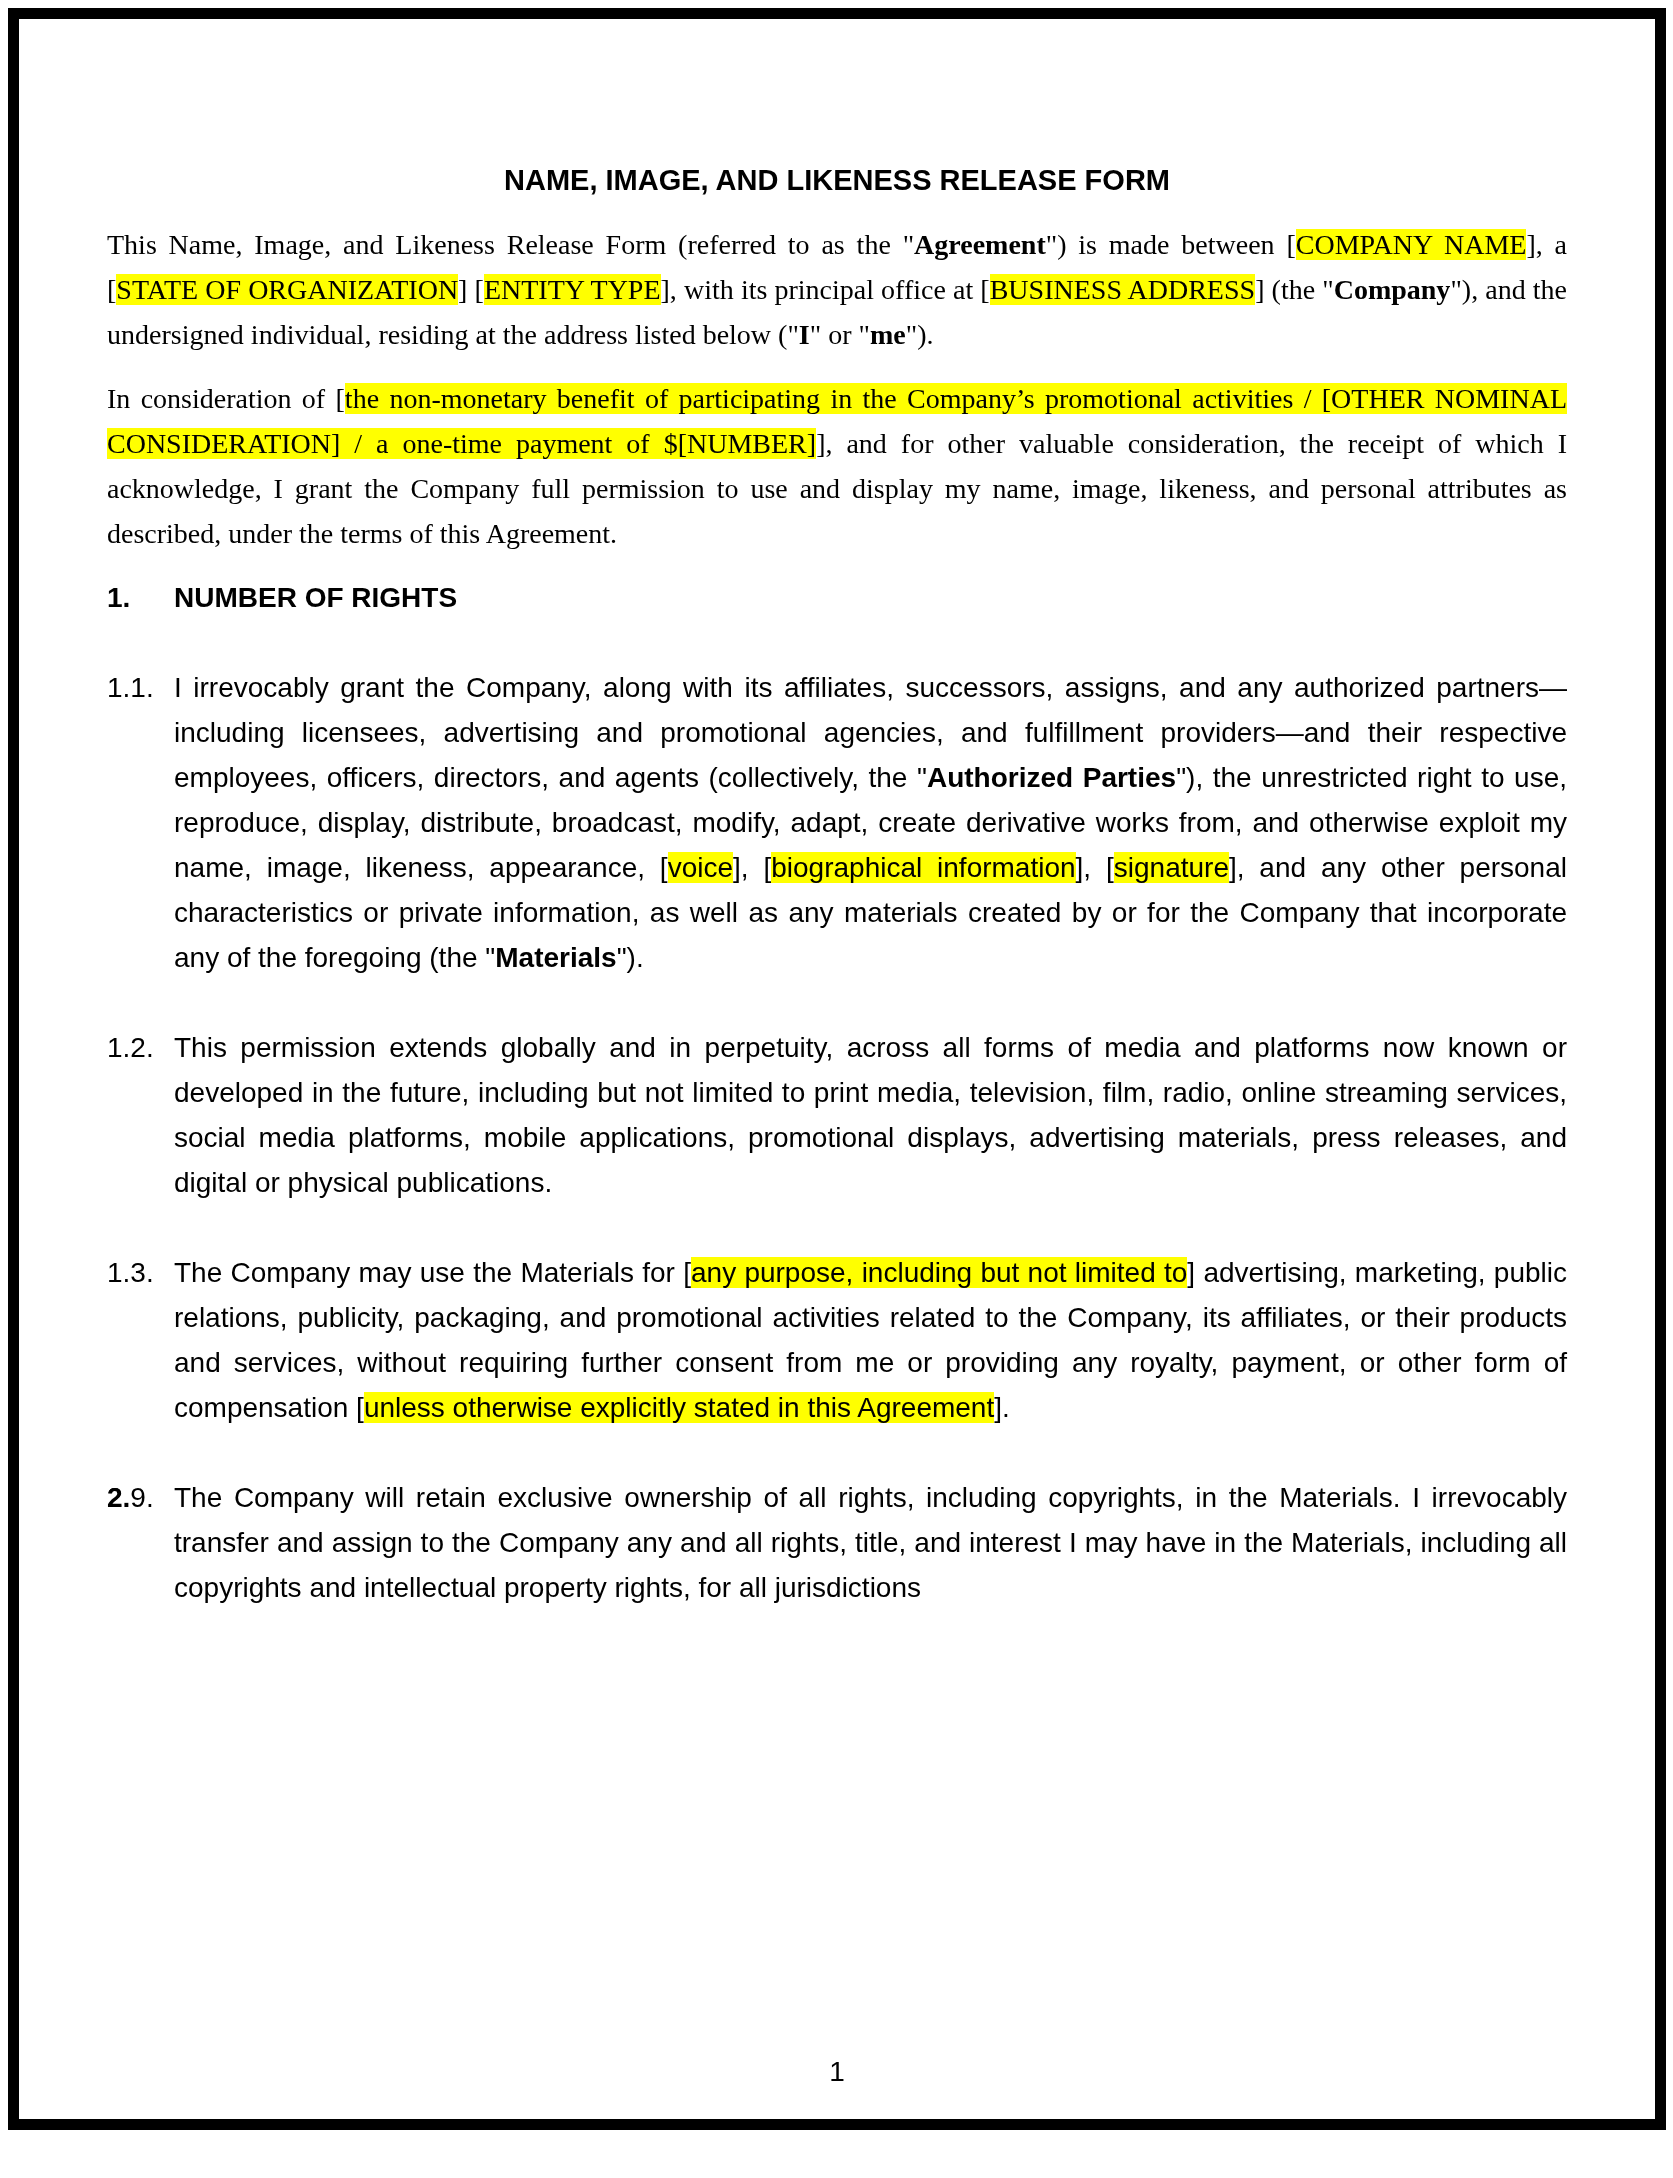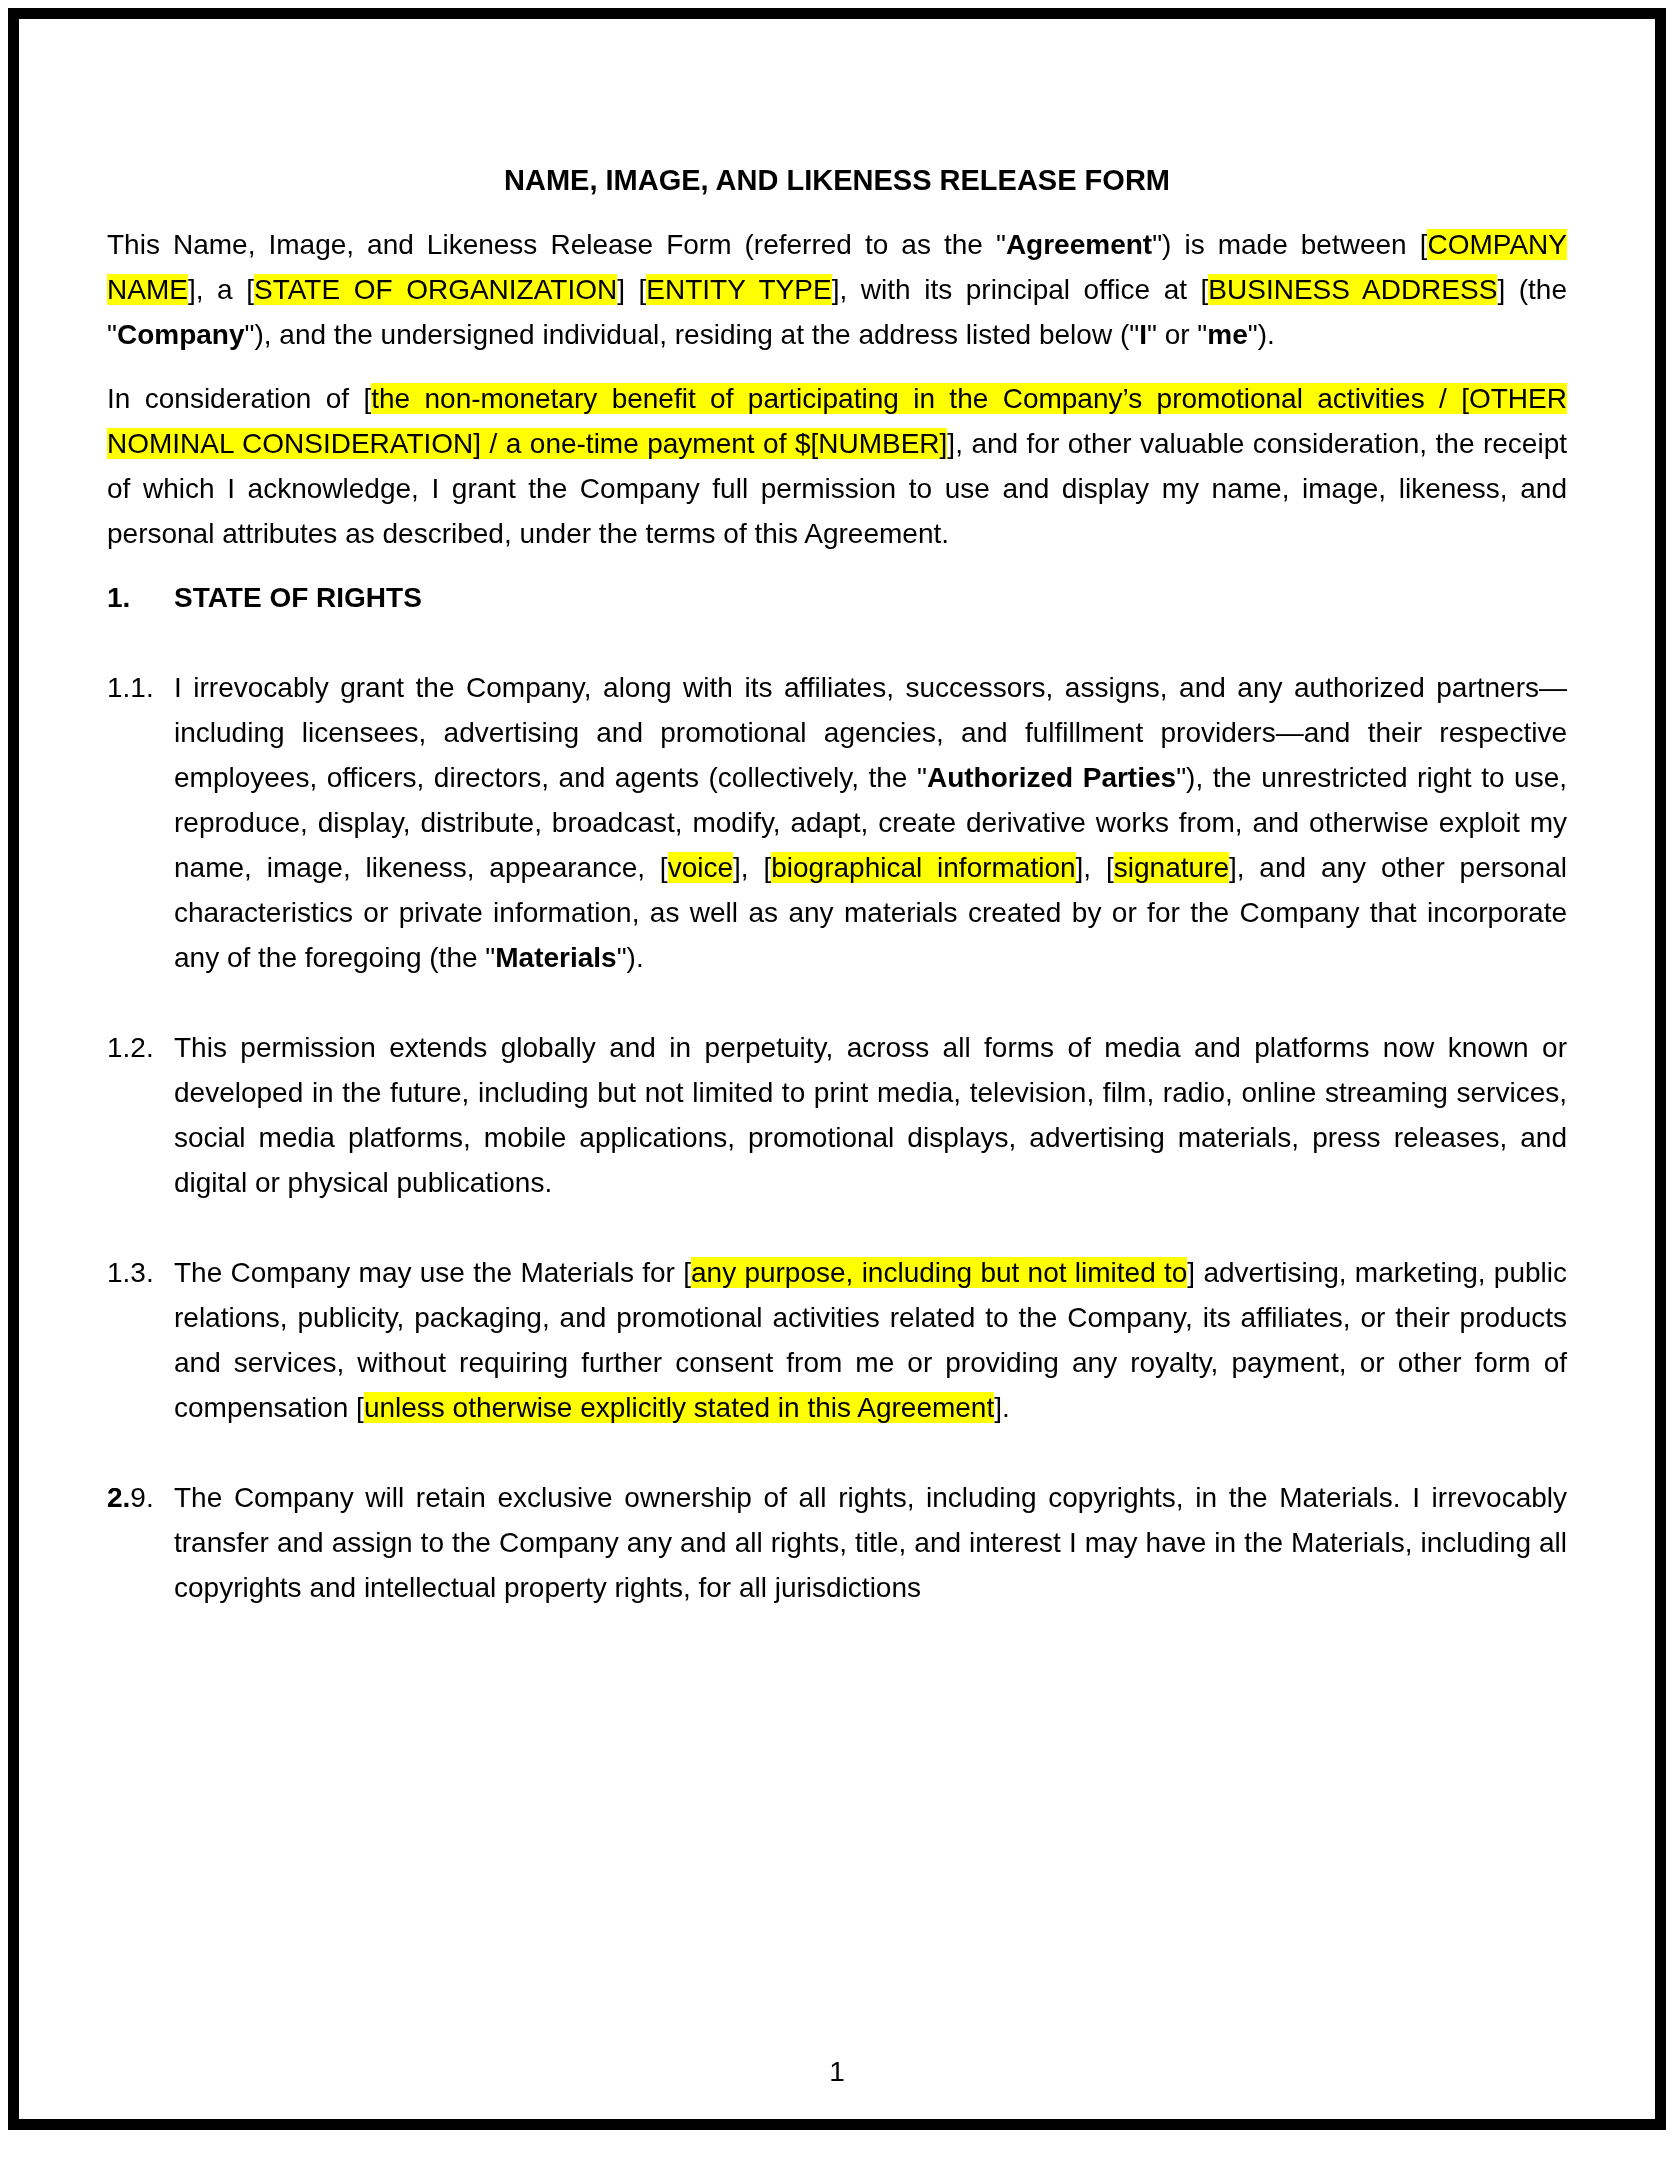--- a/index.html
+++ b/index.html
@@ -33,20 +33,21 @@
   .title {
     font-size: 29px;
     font-weight: bold;
     text-align: center;
     margin: 0 0 19px 0;
     line-height: 45px;
   }
   .para {
     margin: 0 0 19px 0;
     text-align: justify;
+    font-family: Liberation Serif, serif;
   }
   .heading {
     position: relative;
     padding-left: 67px;
     font-weight: bold;
     margin: 19px 0 45px 0;
     text-align: left;
   }
   .clause {
     position: relative;
@@ -76,21 +77,21 @@
 
 <div class="page">
   <div class="frame"></div>
   <div class="content">
     <h1 class="title">NAME, IMAGE, AND LIKENESS RELEASE FORM</h1>
     <div id="intro">
         <p class="para"><span>This Name, Image, and Likeness Release Form (referred to as the "</span><span class="b">Agreement</span><span>") is made between [</span><span class="hl">COMPANY NAME</span><span>], a [</span><span class="hl">STATE OF ORGANIZATION</span><span>] [</span><span class="hl">ENTITY TYPE</span><span>], with its principal office at [</span><span class="hl">BUSINESS ADDRESS</span><span>] (the "</span><span class="b">Company</span><span>"), and the undersigned individual, residing at the address listed below ("</span><span class="b">I</span><span>" or "</span><span class="b">me</span><span>").</span></p>
         <p class="para"><span>In consideration of [</span><span class="hl">the non-monetary benefit of participating in the Company’s promotional activities / [OTHER NOMINAL CONSIDERATION] / a one-time payment of $[NUMBER]</span><span>], and for other valuable consideration, the receipt of which I acknowledge, I grant the Company full permission to use and display my name, image, likeness, and personal attributes as described, under the terms of this Agreement.</span></p>
       </div>
     <div id="sections">
-        <div class="heading"><span class="num">1.</span><span>STATE OF RIGHTS</span></div>
+        <div class="heading"><span class="num">1.</span><span>NUMBER OF RIGHTS</span></div>
         <div class="clause"><span class="num">1.1.</span><span>I irrevocably grant the Company, along with its affiliates, successors, assigns, and any authorized partners—including licensees, advertising and promotional agencies, and fulfillment providers—and their respective employees, officers, directors, and agents (collectively, the "</span><span class="b">Authorized Parties</span><span>"), the unrestricted right to use, reproduce, display, distribute, broadcast, modify, adapt, create derivative works from, and otherwise exploit my name, image, likeness, appearance, [</span><span class="hl">voice</span><span>], [</span><span class="hl">biographical information</span><span>], [</span><span class="hl">signature</span><span>], and any other personal characteristics or private information, as well as any materials created by or for the Company that incorporate any of the foregoing (the "</span><span class="b">Materials</span><span>").</span></div>
         <div class="clause"><span class="num">1.2.</span><span>This permission extends globally and in perpetuity, across all forms of media and platforms now known or developed in the future, including but not limited to print media, television, film, radio, online streaming services, social media platforms, mobile applications, promotional displays, advertising materials, press releases, and digital or physical publications.</span></div>
         <div class="clause"><span class="num">1.3.</span><span>The Company may use the Materials for [</span><span class="hl">any purpose, including but not limited to</span><span>] advertising, marketing, public relations, publicity, packaging, and promotional activities related to the Company, its affiliates, or their products and services, without requiring further consent from me or providing any royalty, payment, or other form of compensation [</span><span class="hl">unless otherwise explicitly stated in this Agreement</span><span>].</span></div>
         <div class="heading"><span class="num">2.</span></div>
         <div class="clause"><span class="num">2.9.</span><span>The Company will retain exclusive ownership of all rights, including copyrights, in the Materials. I irrevocably transfer and assign to the Company any and all rights, title, and interest I may have in the Materials, including all copyrights and intellectual property rights, for all jurisdictions</span></div>
       </div>
   </div>
   <div class="footer">
     <span>1</span>
   </div>

